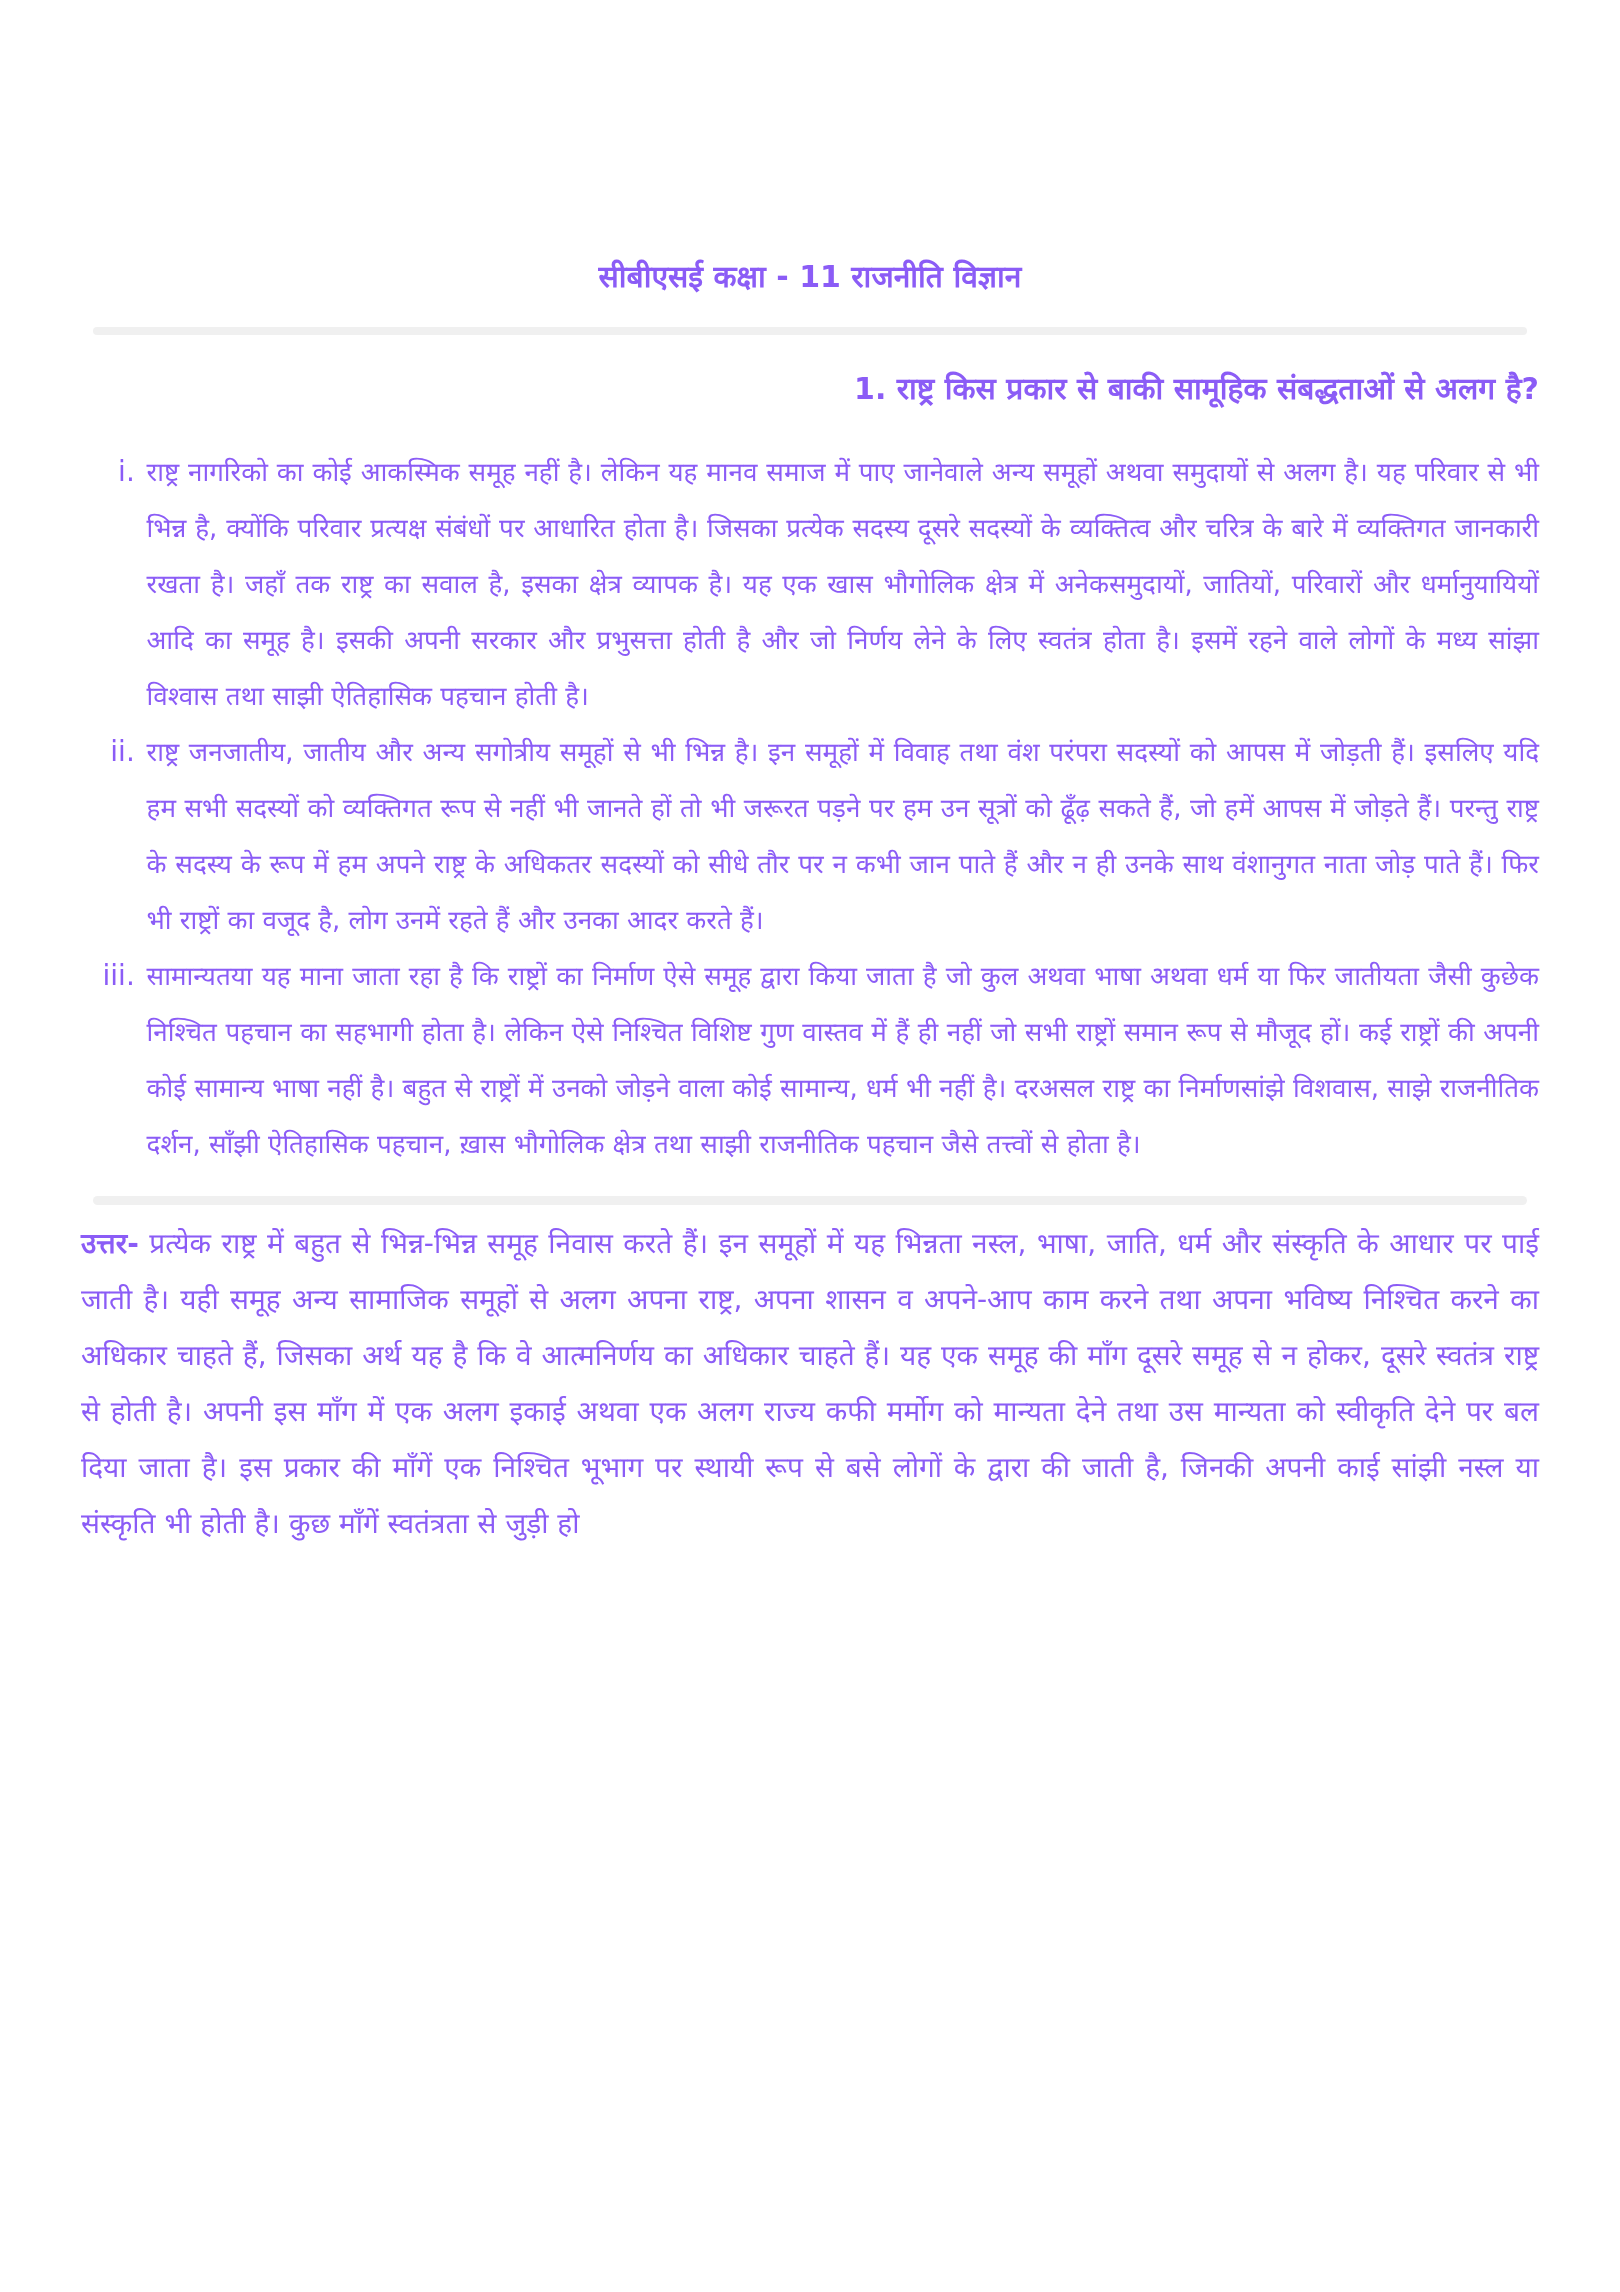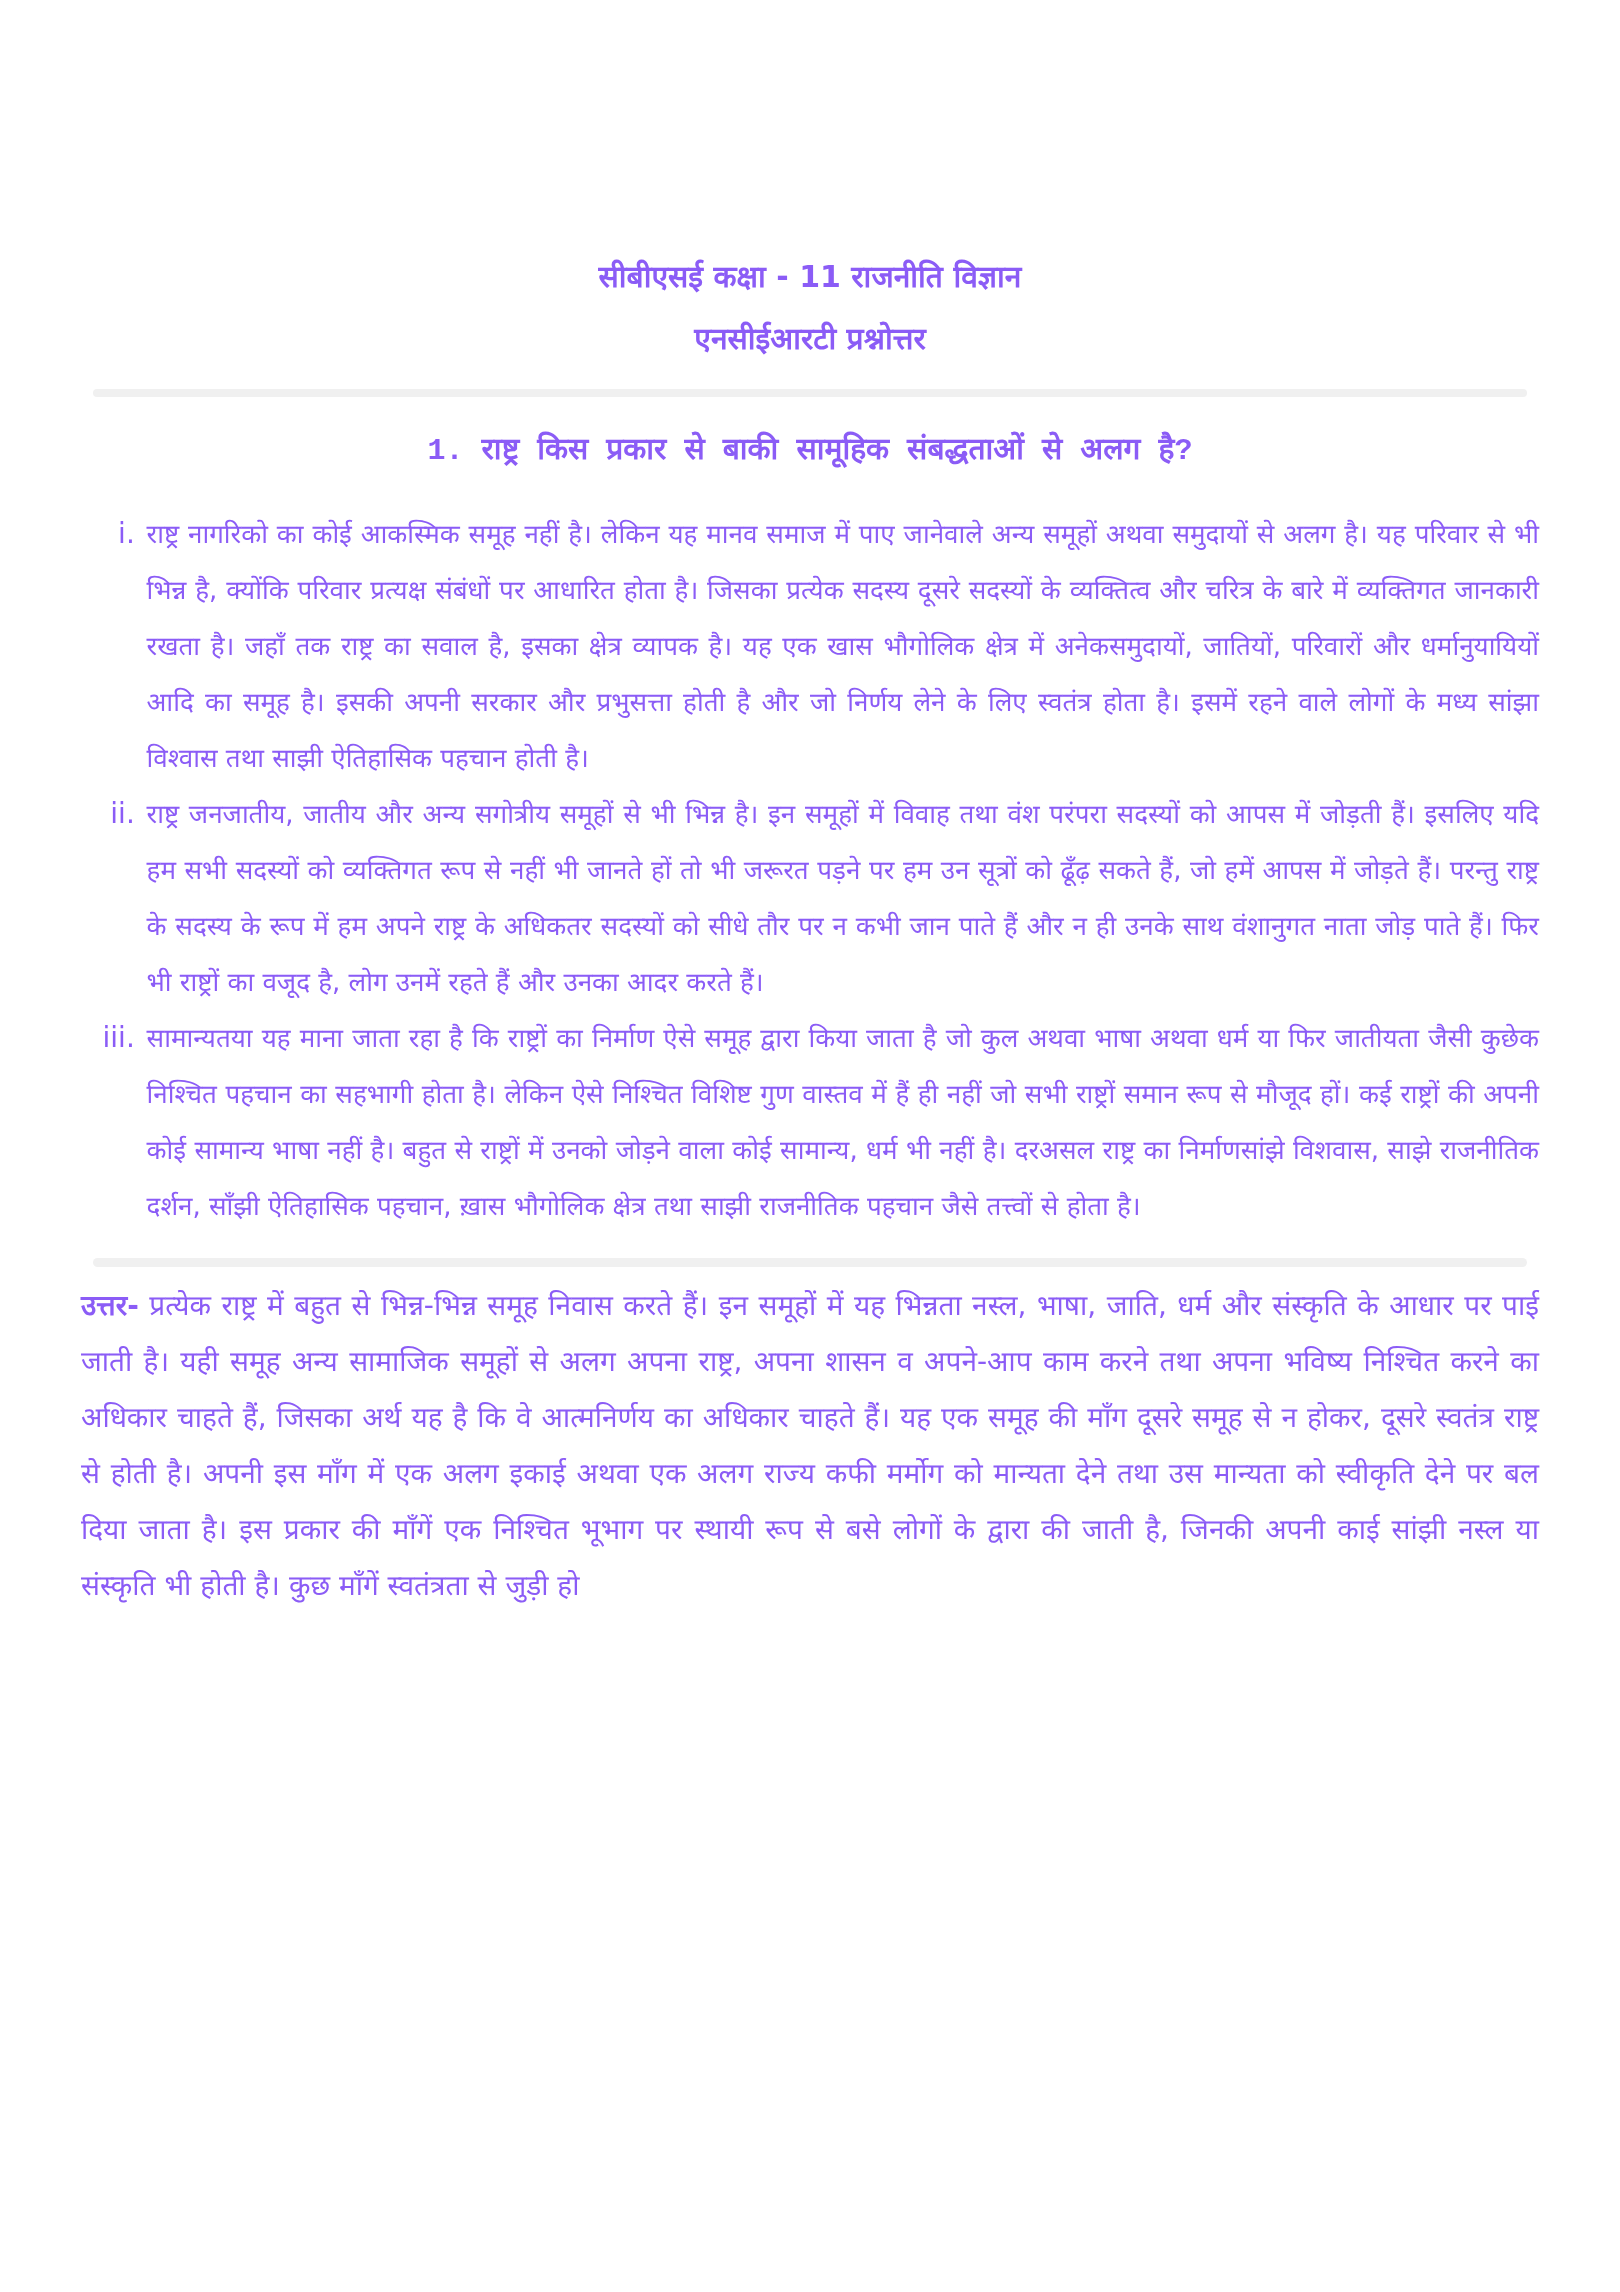--- a/index.html
+++ b/index.html
@@ -33,22 +33,21 @@
     border-radius: 4.9px;
     margin: 0 11.8px;
   }
   .divider.first { margin-top: 18.6px; }
   .divider.second { margin-top: 23.5px; }
   .q-heading {
     font-weight: bold;
     font-size: 30px;
     line-height: 56px;
     margin-top: 25.5px;
-    text-align: center;
-    font-family: Liberation Mono, monospace;
+    text-align: right;
   }
   .para {
     font-size: 28px;
     line-height: 56px;
     text-align: justify;
     margin-top: 11.8px;
   }
   .ans-label {
     font-weight: bold;
   }
@@ -75,21 +74,20 @@
   }
 </style>
 </head>
 <body>
 
 <div class="page">
   <div class="content">
 
     <div class="doc-title">
       <div>सीबीएसई कक्षा - 11 राजनीति विज्ञान</div>
-      <div>एनसीईआरटी प्रश्नोत्तर</div>
     </div>
 
     <div class="divider first"></div>
 
     <div class="q-heading">1. राष्ट्र किस प्रकार से बाकी सामूहिक संबद्धताओं से अलग है?</div>
 
 
     <div class="qa-list">
       <div class="qa-list-item">
         <div class="qa-marker">i.</div>

